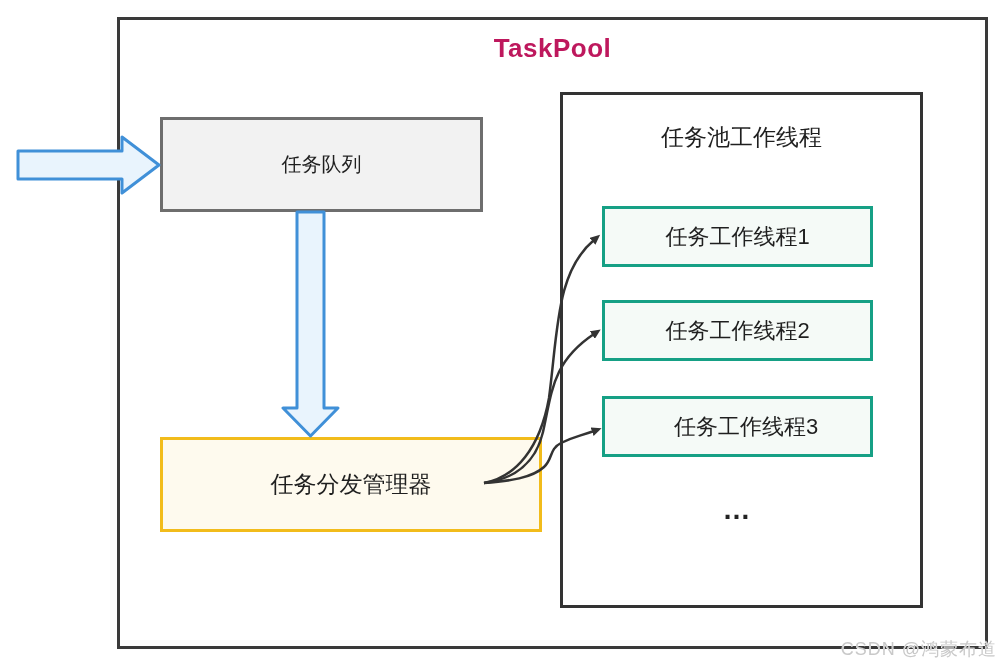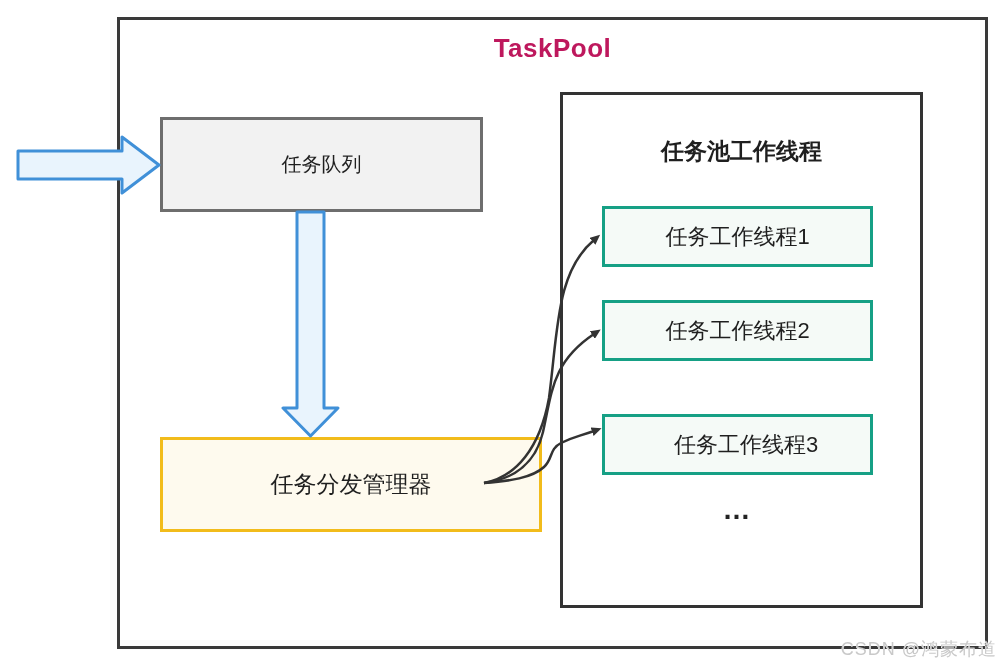--- a/index.html
+++ b/index.html
@@ -43,35 +43,34 @@
     font-size: 23px;
   }
 
   
   .pool-panel {
     left: 560px; top: 92px; width: 363px; height: 516px;
     border: 3px solid #333333;
     background: #ffffff;
   }
   .pool-title {
-    left: 560px; top: 136px; width: 363px;
+    left: 560px; top: 122px; width: 363px;
     text-align: center;
     font-size: 23px;
-    font-weight: bold;
   }
   .worker-box {
     left: 602px; width: 271px; height: 61px;
     background: #f5faf7;
     border: 3px solid #16a085;
     display: flex; align-items: center; justify-content: center;
     font-size: 22px;
   }
   .worker-1 { top: 206px; }
   .worker-2 { top: 300px; text-align: center; }
-  .worker-3 { top: 414px; padding-left: 17px; }
+  .worker-3 { top: 396px; padding-left: 17px; }
   .pool-ellipsis {
     left: 602px; top: 494px; width: 271px;
     text-align: center;
     font-size: 28px; font-weight: bold; color: #222;
     letter-spacing: 2px;
   }
 
   
   .arrows-svg {
     left: 0; top: 0; width: 1001px; height: 669px;

